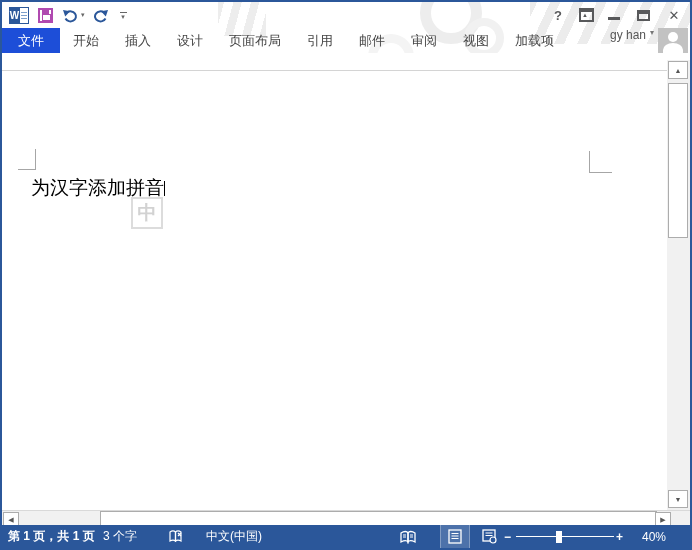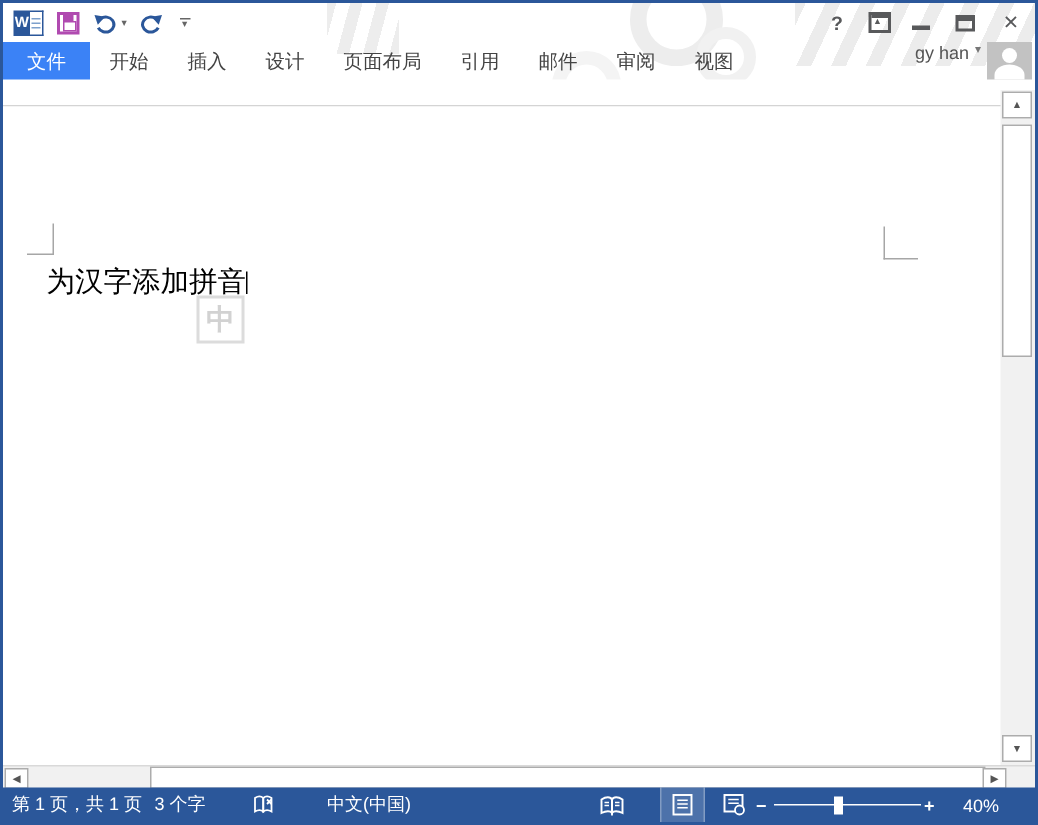--- a/index.html
+++ b/index.html
@@ -41,21 +41,21 @@
   .app-title { position:absolute; left:0; right:0; text-align:center; font-size:13px; color:#444; pointer-events:none; }
   .win-controls { position:absolute; right:8px; top:0; height:26px; display:flex; align-items:center; gap:13px; }
   .wc { color:#58595b; font-size:13px; font-weight:bold; width:16px; text-align:center; cursor:default; }
   .wc-min { width:12px; height:3px; background:#58595b; margin-top:6px; }
   .wc-max { width:13px; height:11px; border:2px solid #58595b; border-top:4px solid #58595b; }
   .ribbon-display-icon { width:15px; height:14px; border:2px solid #58595b; position:relative; }
   .ribbon-display-icon:before { content:""; position:absolute; top:0; left:0; right:0; height:2px; background:#58595b; }
   .ribbon-display-icon:after { content:"▲"; position:absolute; left:1px; top:2px; font-size:6px; color:#58595b; }
 
   .tabrow { position:relative; z-index:1; height:25px; display:flex; align-items:stretch; }
-  .tab-file { width:58px; margin-left:0; background:#3b82f6; color:#fff; font-size:13px;
+  .tab-file { width:58px; margin-left:0; background:#1d4ed8; color:#fff; font-size:13px;
     display:flex; align-items:center; justify-content:center; cursor:default; }
   .tab { padding:0 13px; font-size:13px; color:#444; display:flex; align-items:center; cursor:default; }
   .tab:first-of-type { margin-left:4px; }
   .account { margin-left:auto; display:flex; align-items:flex-start; gap:4px; padding-right:2px; }
   .account-name { font-size:12px; color:#555; }
   .account-caret { font-size:8px; color:#777; }
   .avatar { width:30px; height:25px; background:#c2c2c2; position:relative; overflow:hidden; }
   .avatar:before { content:""; position:absolute; left:10px; top:4px; width:10px; height:10px; border-radius:50%; background:#fff; }
   .avatar:after { content:""; position:absolute; left:5px; top:15px; width:20px; height:14px; border-radius:50% 50% 0 0; background:#fff; }
 
@@ -89,24 +89,24 @@
   .h-left { position:absolute; left:1px; top:1px; width:16px; height:14px; background:#fff;
     border:1px solid #acacac; display:flex; align-items:center; justify-content:center; }
   .h-right { position:absolute; right:19px; top:1px; width:16px; height:14px; background:#fff;
     border:1px solid #acacac; display:flex; align-items:center; justify-content:center; }
   .h-thumb { position:absolute; left:98px; top:0px; width:557px; height:15px; background:#fff; border:1px solid #acacac; }
 
   
   .statusbar { position:absolute; bottom:0; left:0; right:0; height:23px; background:#2b579a;
     color:#fff; z-index:3; font-size:12px; }
   .sb-item { position:absolute; top:0; height:23px; display:flex; align-items:center; white-space:nowrap; }
-  .st-page { left:6px; }
+  .st-page { left:6px;font-weight:bold; }
   .st-words { left:101px; }
   .st-proof { left:166px; }
-  .st-lang { left:216px;text-align:right; }
+  .st-lang { left:204px;text-align:right; }
   .st-read { left:394px; width:24px; justify-content:center; }
   .st-print { left:438px; width:30px; justify-content:center;
     background:rgba(255,255,255,0.16); border-left:1px solid rgba(255,255,255,0.3); border-right:1px solid rgba(255,255,255,0.3); }
   .st-web { left:474px; width:26px; justify-content:center; }
   .st-zoom-out { left:502px; font-weight:bold; }
   .st-slider { left:514px; top:11px; width:98px; height:1px; background:#fff; }
   .st-handle { left:554px; top:6px; width:6px; height:12px; background:#fff; }
   .st-zoom-in { left:614px; font-weight:bold; }
   .st-zoom-pct { left:640px; }
 </style>
@@ -175,20 +175,21 @@
     <div class="tabrow">
       <div class="tab-file">文件</div>
       <div class="tab">开始</div>
       <div class="tab">插入</div>
       <div class="tab">设计</div>
       <div class="tab">页面布局</div>
       <div class="tab">引用</div>
       <div class="tab">邮件</div>
       <div class="tab">审阅</div>
       <div class="tab">视图</div>
+      <div class="tab">加载项</div>
       <div class="account">
         <span class="account-name">gy han</span>
         <span class="account-caret">▾</span>
         <div class="avatar"></div>
       </div>
     </div>
   </div>
 
   <div class="ribbon-strip"></div>
 

